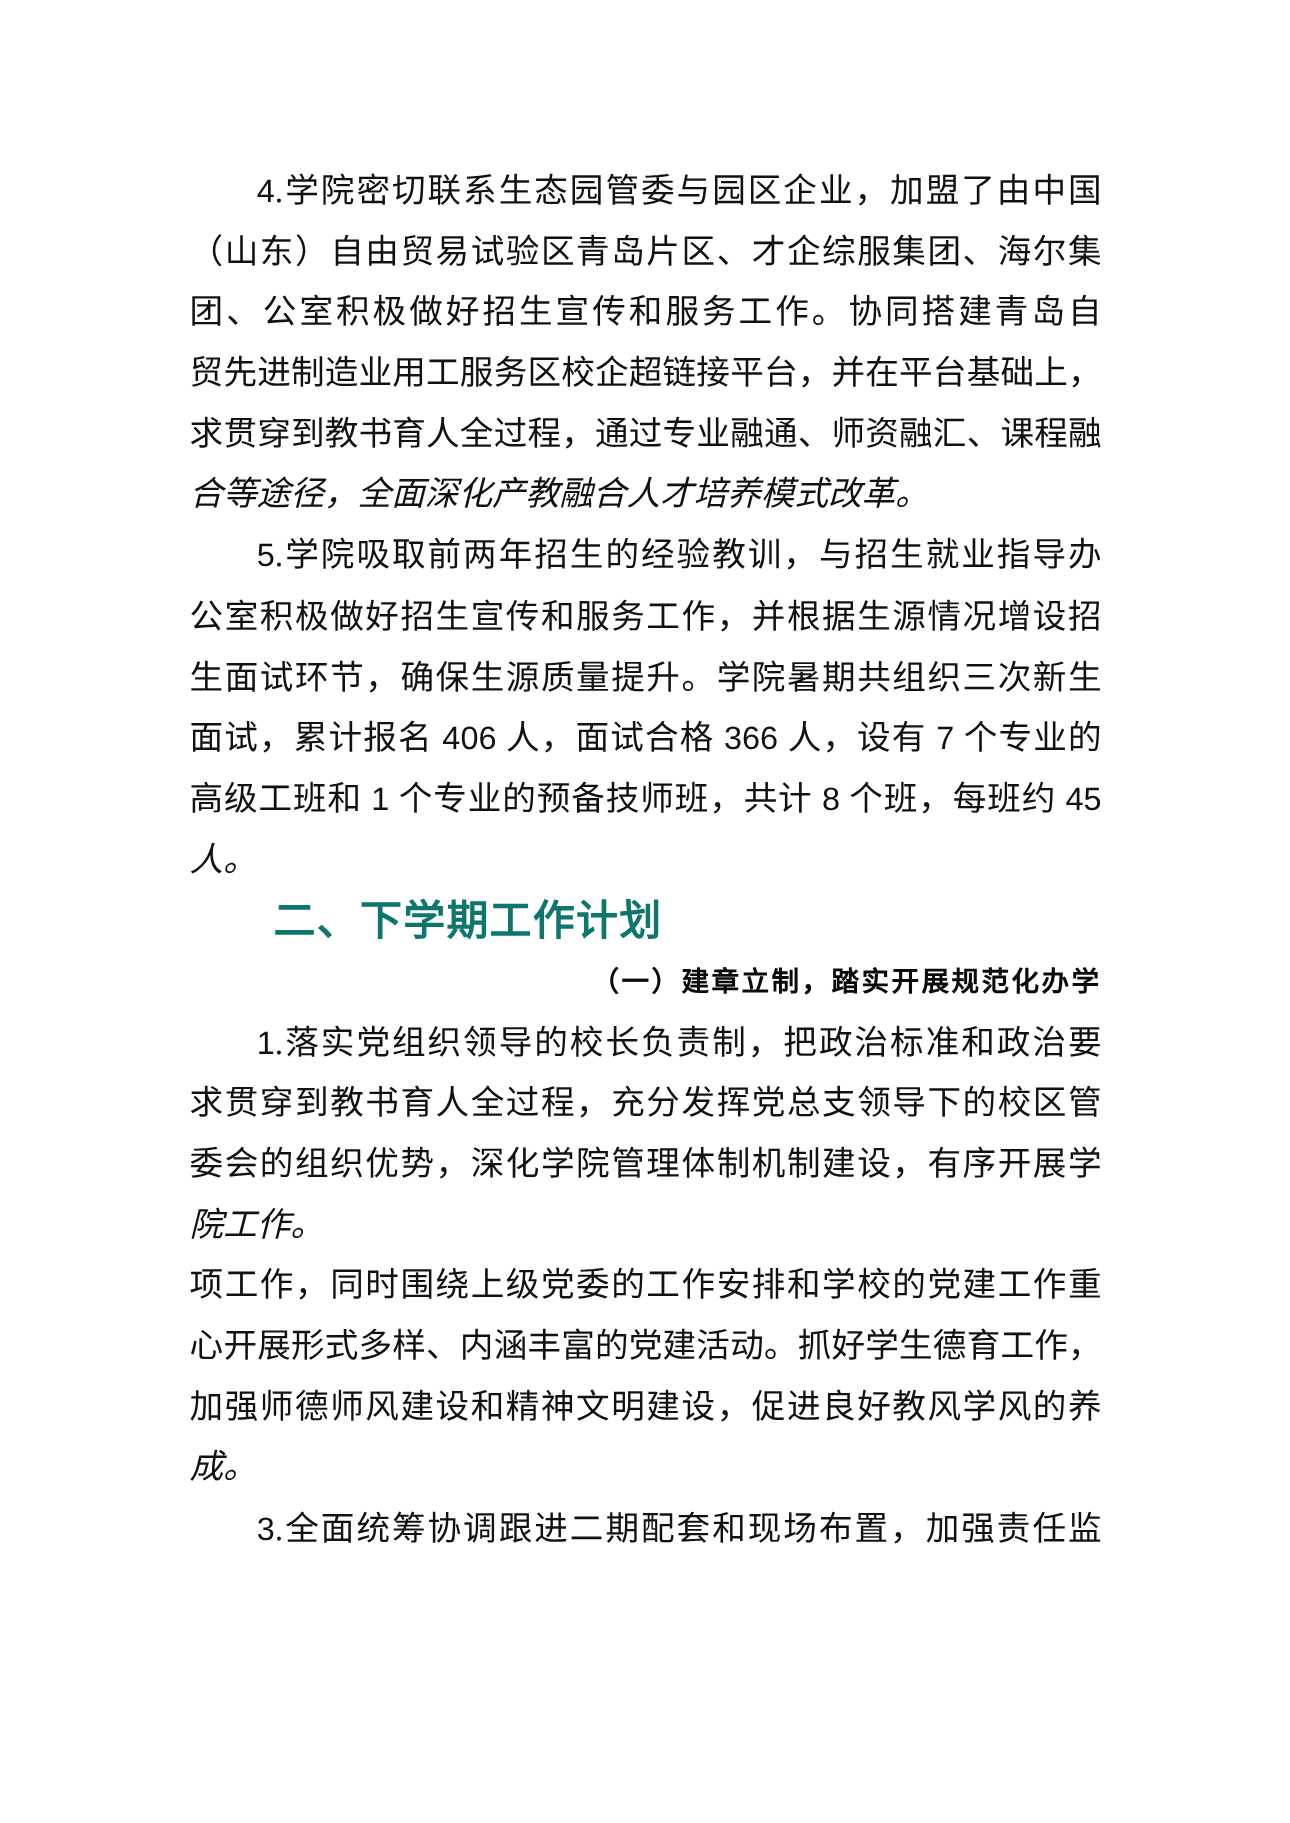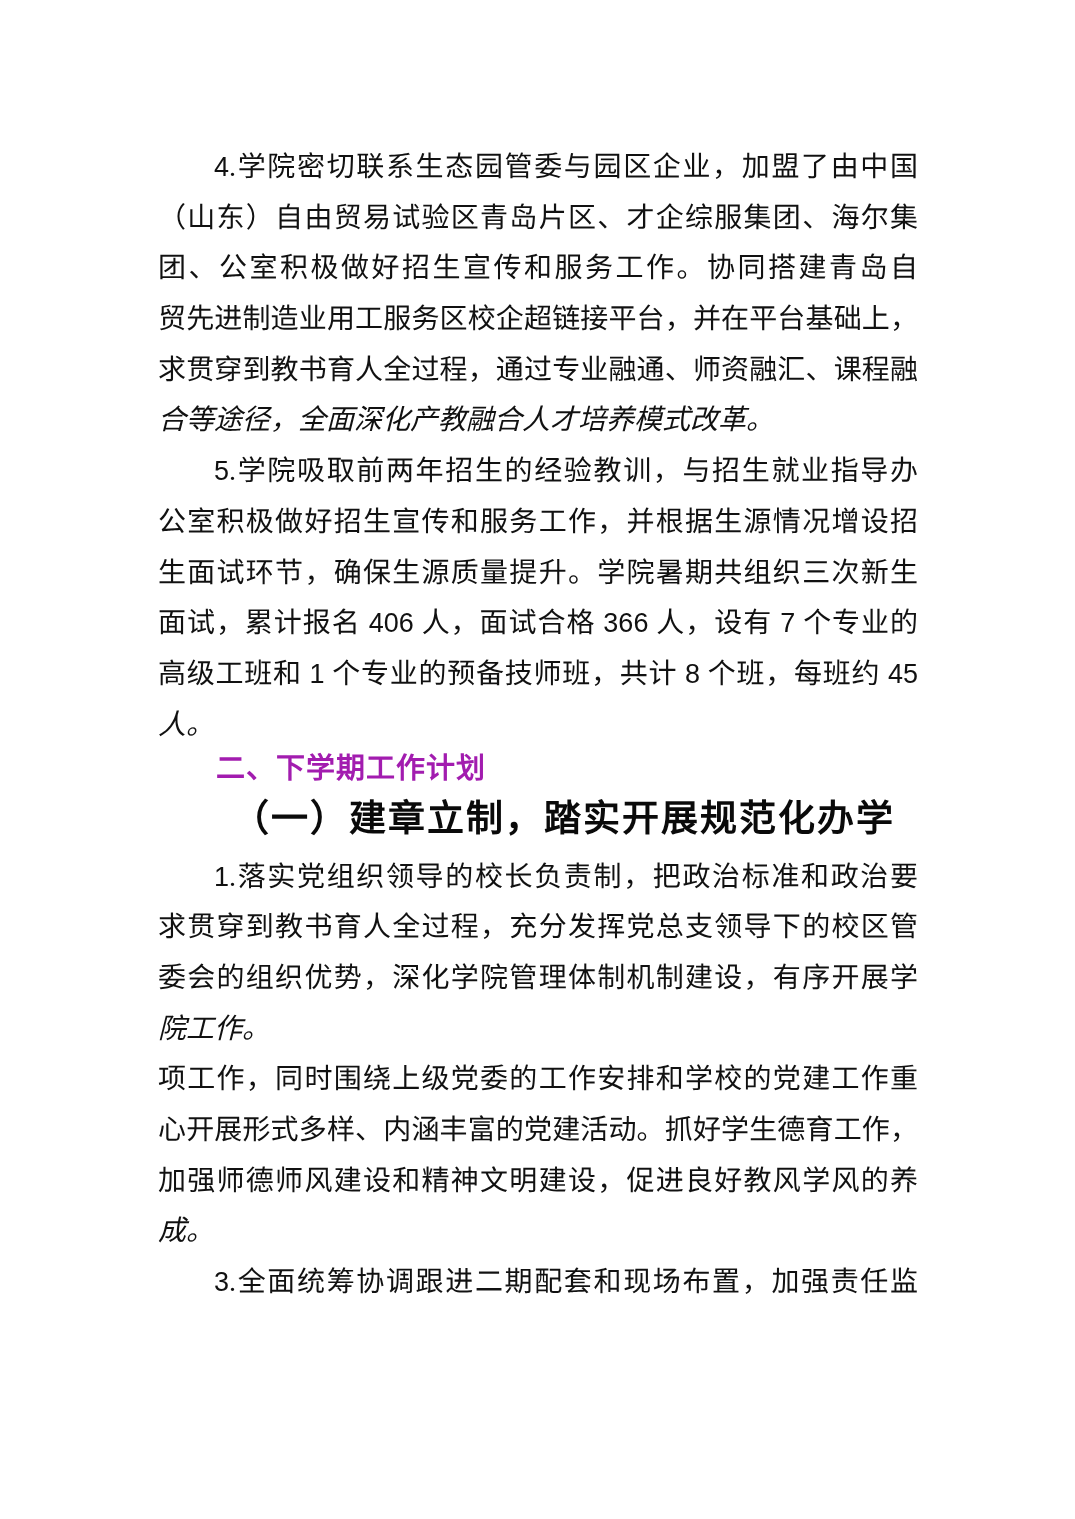--- a/index.html
+++ b/index.html
@@ -21,53 +21,54 @@
     color: #111111;
   }
   .text-block {
     position: absolute;
     left: 158px;
     top: 135px;
     width: 760px;
   }
   .line {
     font-size: 28px;
-    line-height: 64px;
+    line-height: 49px;
     height: 50.7px;
     text-align: justify;
     text-align-last: justify;
     overflow: visible;
   }
   .line.first {
     text-indent: 2em;
   }
   .line.end {
     text-align: justify;
     text-align-last: left;
     font-style: italic;
   }
   .heading1 {
     font-family: "Liberation Sans", "DejaVu Sans", sans-serif;
     font-weight: 700;
-    font-size: 29px;
+    font-size: 35px;
     line-height: 50.7px;
     height: 50.7px;
     text-indent: 2em;
-    color: #a21caf;
+    color: #0f766e;
     letter-spacing: 1px;
   }
   .heading2 {
     font-family: "Liberation Serif", "DejaVu Serif", serif;
     font-weight: 600;
-    font-size: 37px;
+    font-size: 23px;
     line-height: 50.7px;
     height: 50.7px;
     text-indent: 2em;
     color: #0a0a0a;
     letter-spacing: 2px;
+    text-align: right;
   }
   .num {
     font-family: "Liberation Sans", "DejaVu Sans", sans-serif;
     font-size: 27px;
   }
 </style>
 </head>
 <body>
 
 <div class="page">

